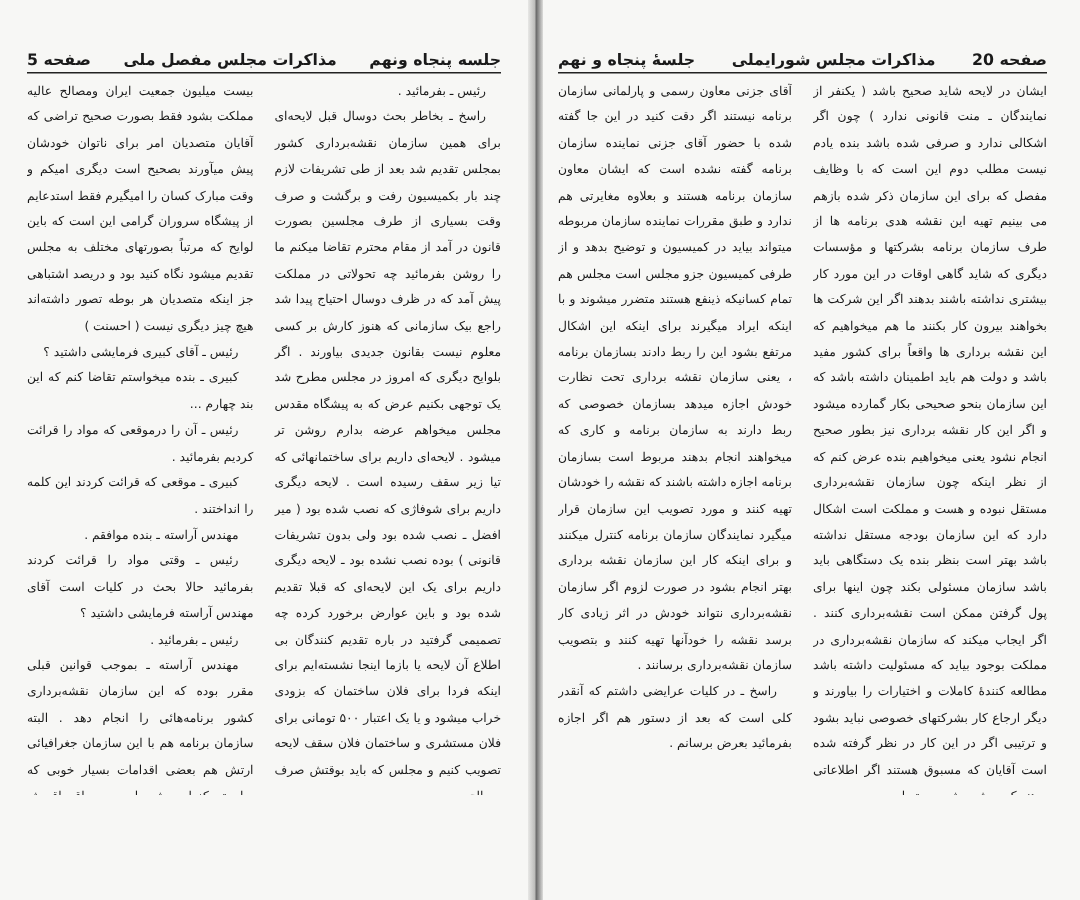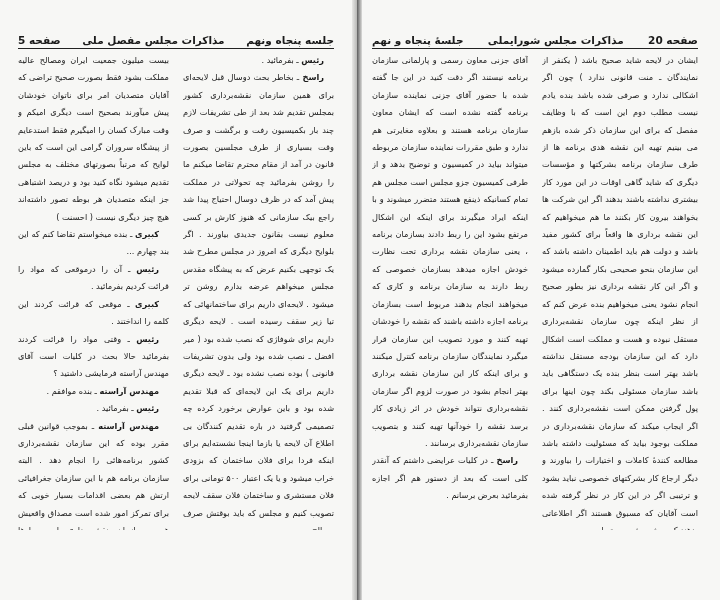--- a/index.html
+++ b/index.html
@@ -10,43 +10,44 @@
   .gutter { position:absolute; left:352px; top:0; width:10px; height:600px; background:linear-gradient(to right,#e8e8e6,#bcbcba 45%,#6a6a6a 55%,#dcdcda); }
   .header { position:absolute; top:28px; height:18px; direction:rtl; display:flex; justify-content:space-between; align-items:flex-end; font-size:10.5px; font-weight:bold; border-bottom:1.6px solid #222; padding-bottom:2px; }
   .left .header { left:18px; right:18px; }
   .right .header { left:10px; right:22px; }
   .cols { position:absolute; top:52px; bottom:70px; direction:rtl; display:flex; gap:14px; }
   .left .cols { left:18px; right:18px; }
   .right .cols { left:10px; right:22px; }
   .col { flex:1; font-size:8.2px; line-height:17.4px; text-align:justify; overflow:hidden; }
   .col p { margin:0; }
   .col p.spk { text-indent:10px; }
-  .spk b { font-weight:bold; }
+  .spk b { font-weight:normal; }
 </style>
 </head>
 <body>
 
 <div class="page left">
   <div class="header">
     <span>جلسه پنجاه ونهم</span>
     <span>مذاکرات مجلس مفصل ملی</span>
     <span>صفحه 5</span>
   </div>
   <div class="cols">
     <div class="col">
         <p class="spk"><b>رئیس</b> <span>ـ بفرمائید .</span></p>
         <p class="spk"><b>راسخ</b> <span>ـ بخاطر بحث دوسال قبل لایحه‌ای برای همین سازمان نقشه‌برداری کشور بمجلس تقدیم شد بعد از طی تشریفات لازم چند بار بکمیسیون رفت و برگشت و صرف وقت بسیاری از طرف مجلسین بصورت قانون در آمد از مقام محترم تقاضا میکنم ما را روشن بفرمائید چه تحولاتی در مملکت پیش آمد که در ظرف دوسال احتیاج پیدا شد راجع بیک سازمانی که هنوز کارش بر کسی معلوم نیست بقانون جدیدی بیاورند . اگر بلوایح دیگری که امروز در مجلس مطرح شد یک توجهی بکنیم عرض که به پیشگاه مقدس مجلس میخواهم عرضه بدارم روشن تر میشود . لایحه‌ای داریم برای ساختمانهائی که تیا زیر سقف رسیده است . لایحه دیگری داریم برای شوفاژی که نصب شده بود ( میر افضل ـ نصب شده بود ولی بدون تشریفات قانونی ) بوده نصب نشده بود ـ لایحه دیگری داریم برای یک این لایحه‌ای که قبلا تقدیم شده بود و باین عوارض برخورد کرده چه تصمیمی گرفتید در باره تقدیم کنندگان بی اطلاع آن لایحه یا بازما اینجا نشسته‌ایم برای اینکه فردا برای فلان ساختمان که بزودی خراب میشود و یا یک اعتبار ۵۰۰ تومانی برای فلان مستشری و ساختمان فلان سقف لایحه تصویب کنیم و مجلس که باید بوقتش صرف مصالح</span></p>
       </div>
     <div class="col">
         <p><span>بیست میلیون جمعیت ایران ومصالح عالیه مملکت بشود فقط بصورت صحیح تراضی که آقایان متصدیان امر برای ناتوان خودشان پیش میآورند بصحیح است دیگری امیکم و وقت مبارک کسان را امیگیرم فقط استدعایم از پیشگاه سروران گرامی این است که باین لوایح که مرتباً بصورتهای مختلف به مجلس تقدیم میشود نگاه کنید بود و دریصد اشتباهی جز اینکه متصدیان هر بوطه تصور داشته‌اند هیچ چیز دیگری نیست ( احسنت )</span></p>
+        <p class="spk"><b>رئیس</b> <span>ـ آقای کبیری فرمایشی داشتید ؟</span></p>
         <p class="spk"><b>کبیری</b> <span>ـ بنده میخواستم تقاضا کنم که این بند چهارم ...</span></p>
         <p class="spk"><b>رئیس</b> <span>ـ آن را درموقعی که مواد را قرائت کردیم بفرمائید .</span></p>
         <p class="spk"><b>کبیری</b> <span>ـ موقعی که قرائت کردند این کلمه را انداختند .</span></p>
+        <p class="spk"><b>مهندس آراسته</b> <span>ـ بنده موافقم .</span></p>
         <p class="spk"><b>رئیس</b> <span>ـ وقتی مواد را قرائت کردند بفرمائید حالا بحث در کلیات است آقای مهندس آراسته فرمایشی داشتید ؟</span></p>
-        <p class="spk"><b>مهندس آراسته</b> <span>ـ بنده موافقم .</span></p>
         <p class="spk"><b>رئیس</b> <span>ـ بفرمائید .</span></p>
         <p class="spk"><b>مهندس آراسته</b> <span>ـ بموجب قوانین قبلی مقرر بوده که این سازمان نقشه‌برداری کشور برنامه‌هائی را انجام دهد . البته سازمان برنامه هم با این سازمان جغرافیائی ارتش هم بعضی اقدامات بسیار خوبی که برای تمرکز امور شده است مصداق واقعیش همین سازمان نقشه‌برداری است بارها بخاطر داریم که در یک منطقه‌ای یک نقشه برداری کامل و منظمی انجام میشده است و لی برای بار دوم بعد از چند سال که میخواستند در آن منطقه یک نهر بکنند لازم بود که مجدداً بیایند نقشه برداری بکنند برای اینکه نقشه اول را اداره راه برداشته</span></p>
       </div>
   </div>
 </div>
 
 <div class="gutter"></div>
 
 <div class="page right">
   <div class="header">

